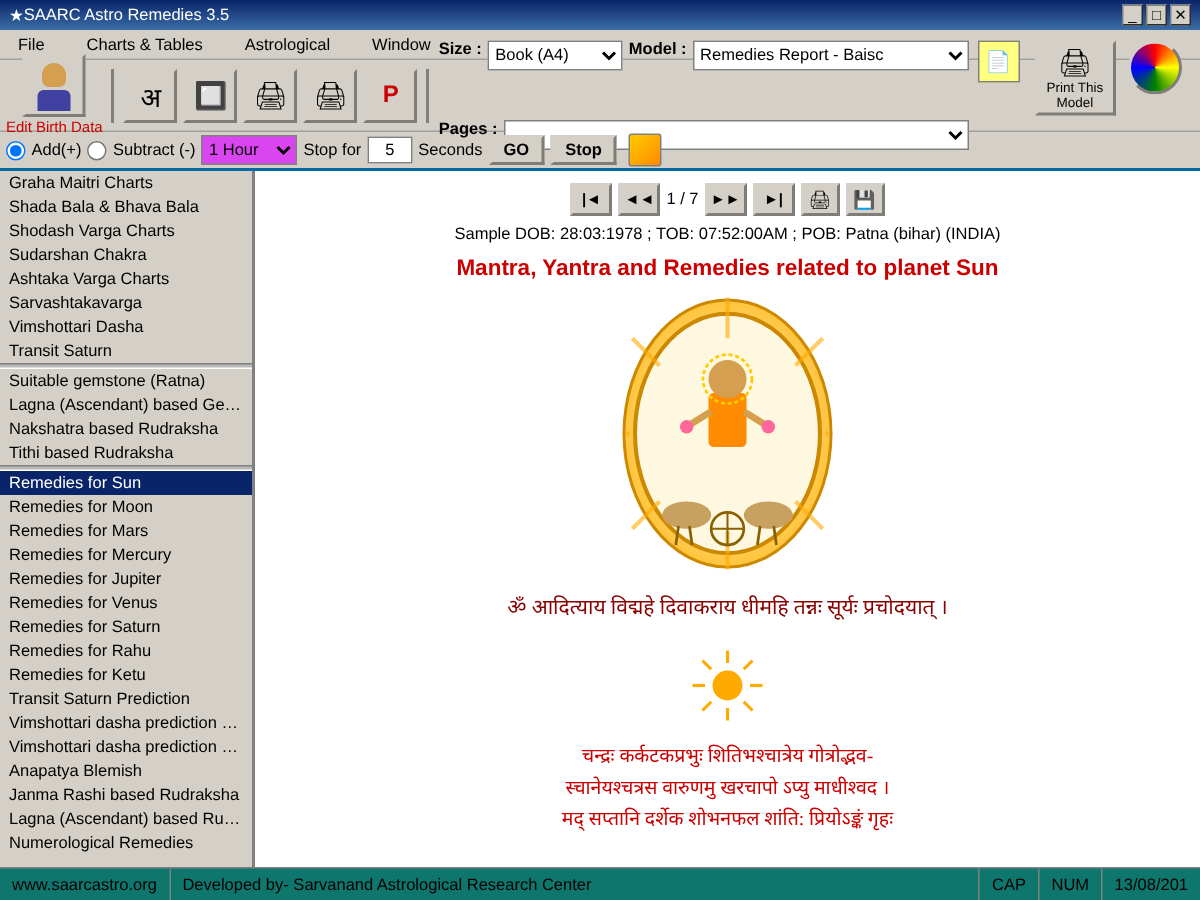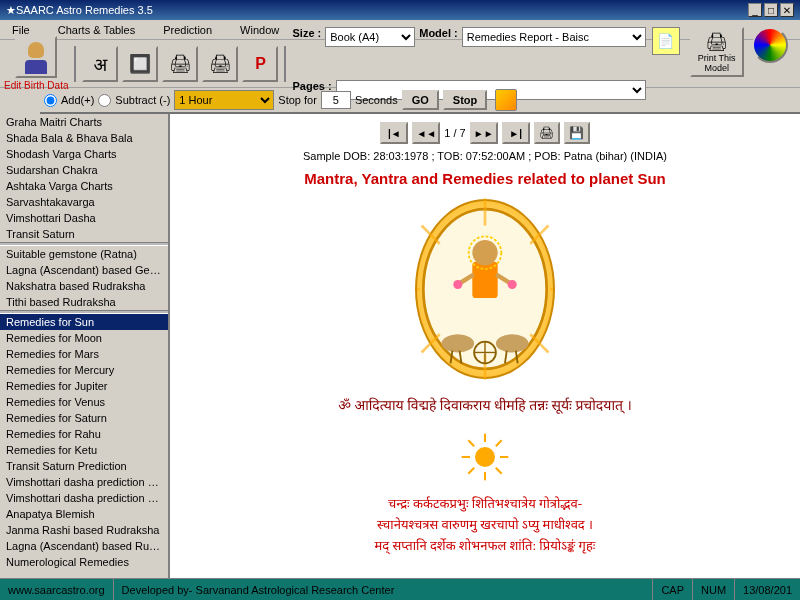--- a/index.html
+++ b/index.html
@@ -55,31 +55,30 @@
     .ctrl-group { display: flex; flex-direction: column; gap: 3px; }
     .ctrl-row { display: flex; align-items: flex-start; gap: 4px; }
 
     
     #toolbar2 {
       background: #d4d0c8;
       height: 26px;
       display: flex;
       align-items: center;
       padding: 2px 4px;
-      border-bottom: 2px solid #737373;
+      border-bottom: 2px solid #0369a1;
       gap: 4px;
-      margin-left: 40px;
     }
     .radio-label { font-size: 11px; }
     .hour-select {
       font-size: 11px;
       height: 20px;
       border: 1px solid #808080;
-      background: #eab308;
-      width: 100px;
+      background: #d946ef;
+      width: 64px;
     }
     .stop-input {
       width: 30px; height: 18px;
       border: 1px solid #808080;
       text-align: center;
       font-size: 11px;
     }
     .go-btn, .stop-btn {
       height: 20px;
       padding: 0 8px;
@@ -283,21 +282,21 @@
   <span style="margin-left:auto; display:flex; gap:2px;">
     <span style="width:14px;height:14px;background:#d4d0c8;border:1px outset #808080;display:inline-flex;align-items:center;justify-content:center;font-size:10px;color:#000;cursor:pointer;">_</span>
     <span style="width:14px;height:14px;background:#d4d0c8;border:1px outset #808080;display:inline-flex;align-items:center;justify-content:center;font-size:10px;color:#000;cursor:pointer;">□</span>
     <span style="width:14px;height:14px;background:#d4d0c8;border:1px outset #808080;display:inline-flex;align-items:center;justify-content:center;font-size:10px;color:#000;cursor:pointer;">✕</span>
   </span>
 </div>
 
 <div id="menu-bar">
   <span class="menu-item">File</span>
   <span class="menu-item">Charts &amp; Tables</span>
-  <span class="menu-item">Prediction</span>
+  <span class="menu-item">Astrological</span>
   <span class="menu-item">Window</span>
 </div>
 
 <div id="toolbar1">
 
   <div style="display:flex;flex-direction:column;align-items:center;">
     <div class="person-icon-box">
       <div class="person-icon-head"></div>
       <div class="person-icon-body"></div>
     </div>

